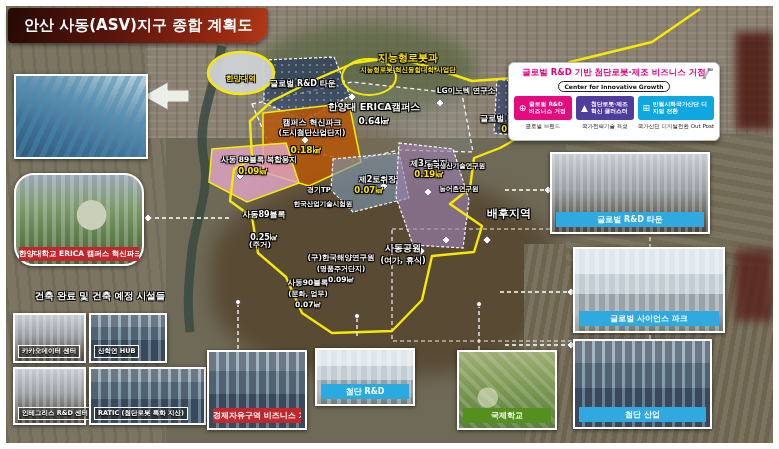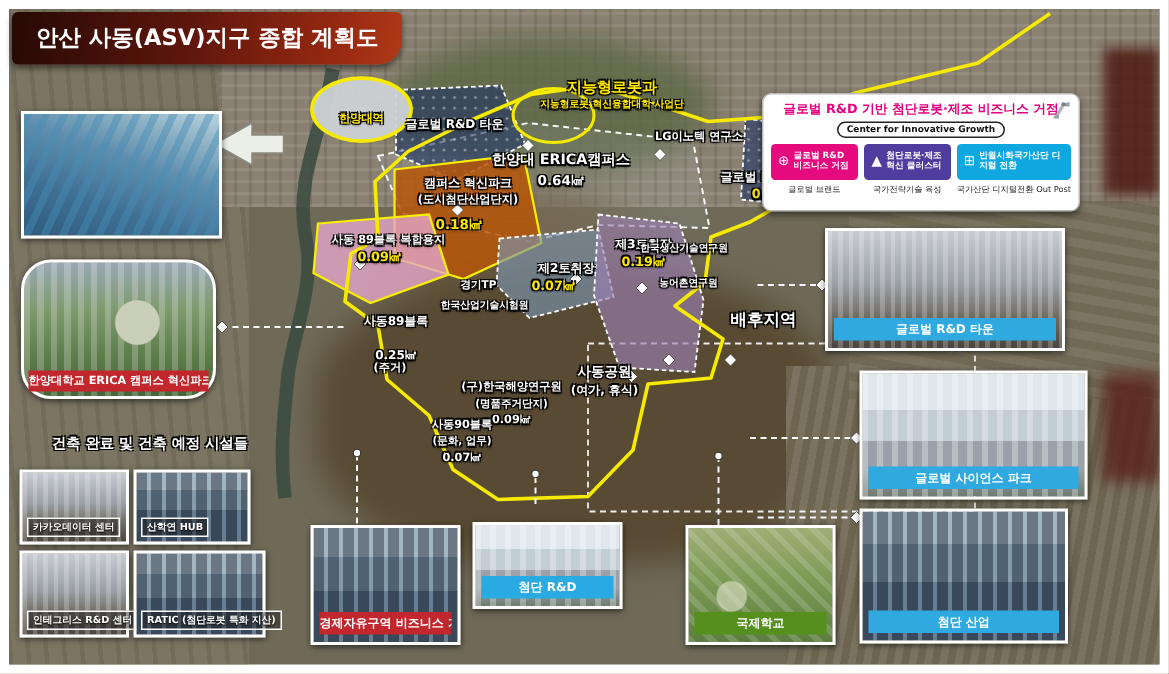--- a/index.html
+++ b/index.html
@@ -219,21 +219,21 @@
 
   <div class="ph ph-building" style="left:13px;top:313px;width:73px;height:50px;">
     <div class="fac-lbl">카카오데이터 센터</div>
   </div>
   <div class="ph ph-towers" style="left:89px;top:313px;width:78px;height:50px;">
     <div class="fac-lbl">산학연 HUB</div>
   </div>
   <div class="ph ph-building" style="left:13px;top:367px;width:73px;height:58px;">
     <div class="fac-lbl">인테그리스 R&amp;D 센터</div>
   </div>
-  <div class="ph ph-towers" style="left:89px;top:367px;width:88px;height:58px;">
+  <div class="ph ph-towers" style="left:89px;top:367px;width:117px;height:58px;">
     <div class="fac-lbl">RATIC (첨단로봇 특화 지산)</div>
   </div>
 
   <div class="ph ph-towers" style="left:207px;top:350px;width:100px;height:80px;">
     <div class="ph-bar" style="background-color: rgb(193, 39, 45);">경제자유구역 비즈니스 거점</div>
   </div>
   <div class="ph ph-rnd" style="left:315px;top:348px;width:100px;height:58px;padding-left:18px;">
     <div class="ph-bar" style="background-color: rgb(41, 171, 226);">첨단 R&amp;D</div>
   </div>
   <div class="ph ph-green" style="left:425px;top:350px;width:100px;height:80px;margin-left:32px;">

